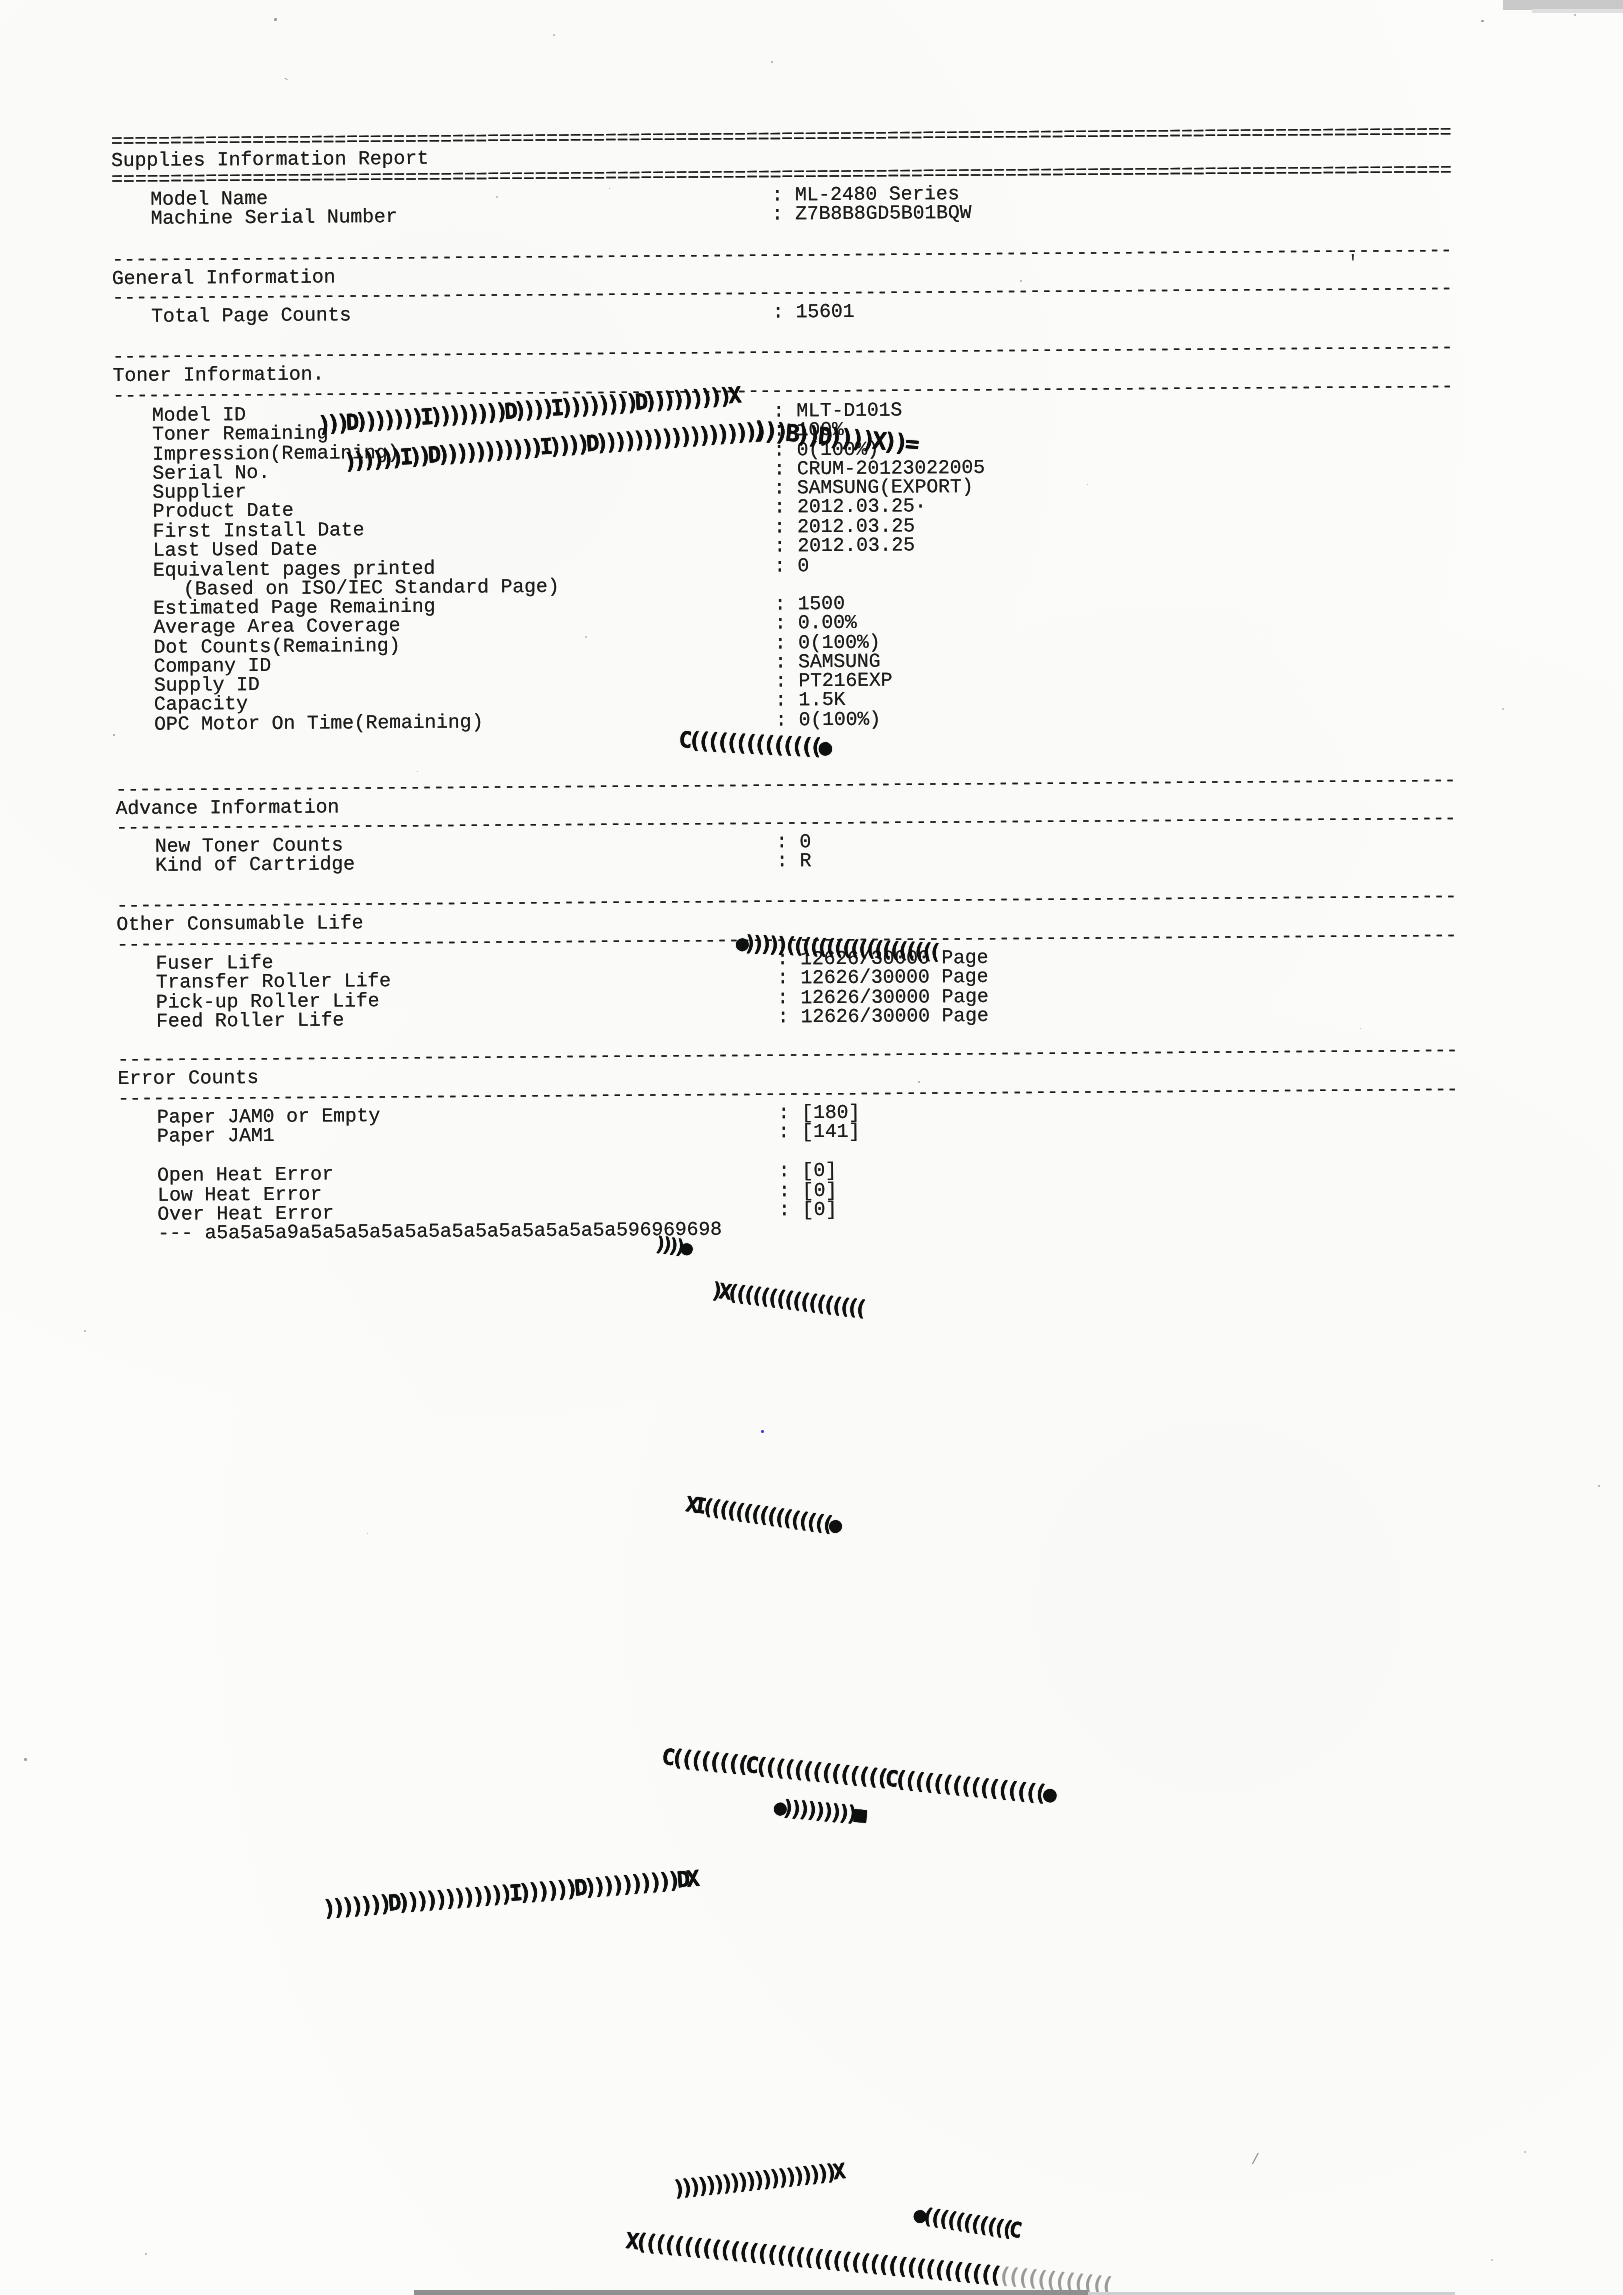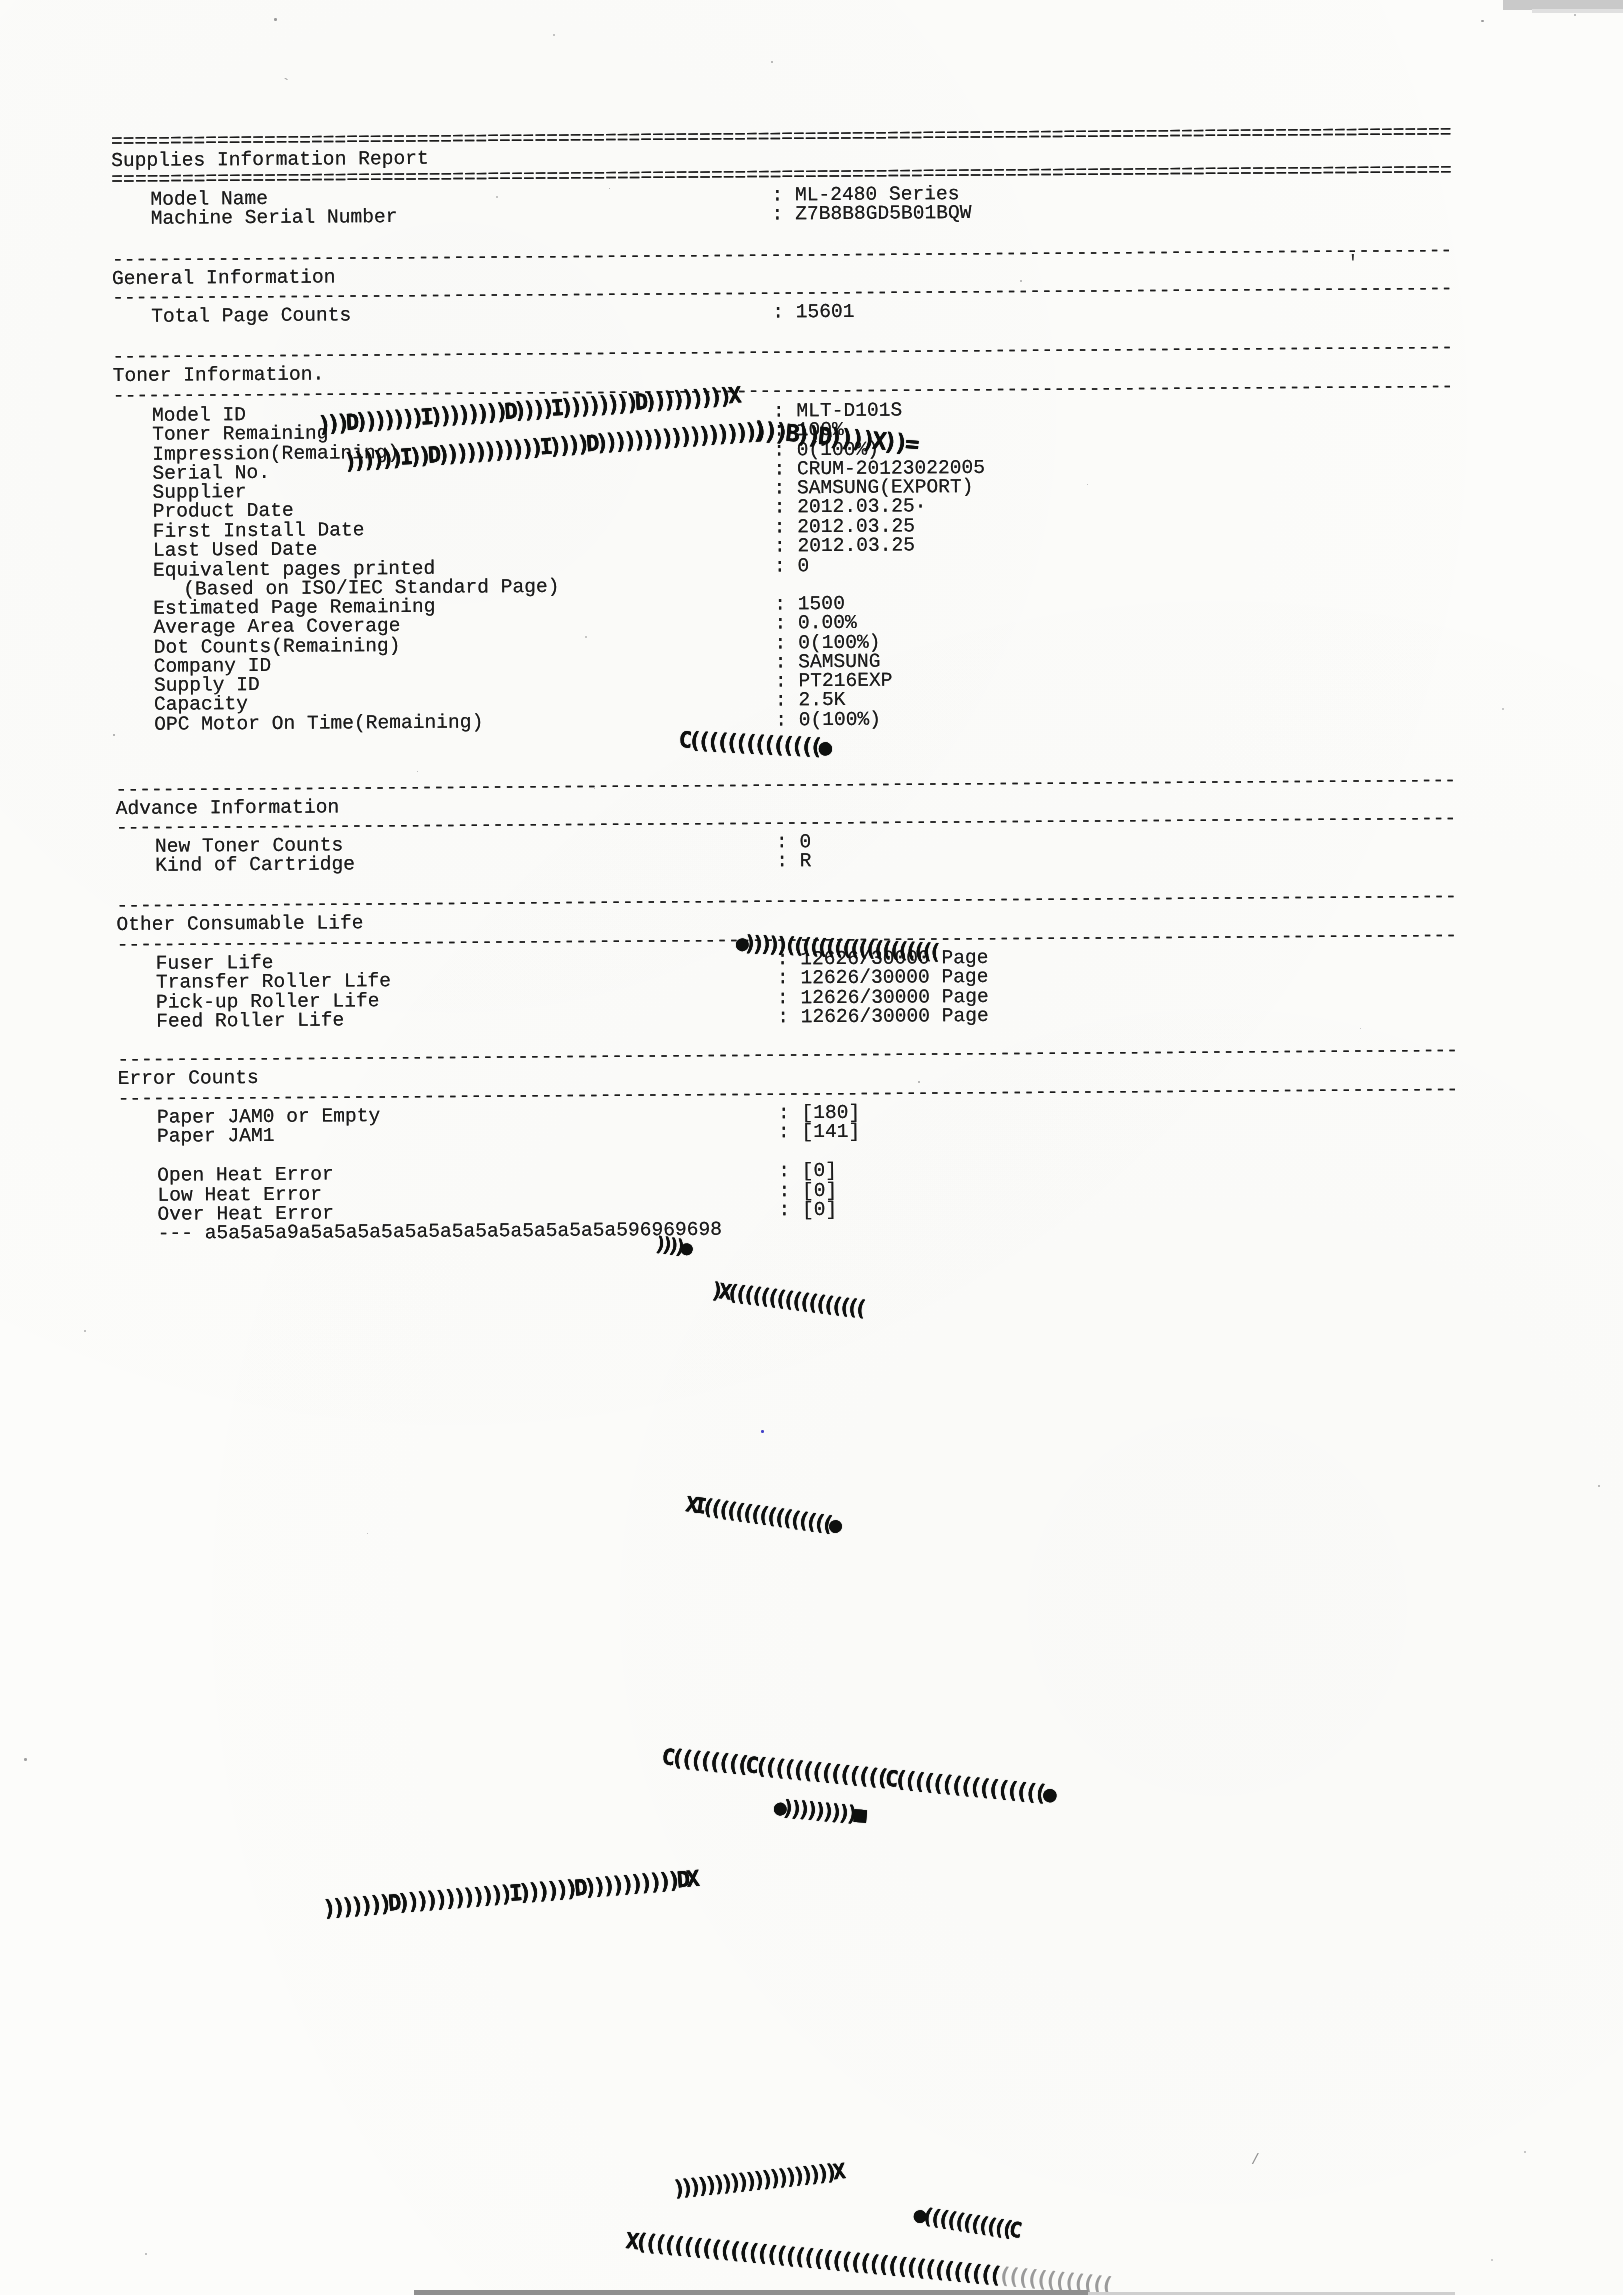--- a/index.html
+++ b/index.html
@@ -69,21 +69,21 @@
         <div class="line row" style="top: 503px;"><span class="row-label" style="padding-left: 39px;">Product Date</span><span class="row-value">: 2012.03.25·</span></div>
         <div class="line row" style="top: 523px;"><span class="row-label" style="padding-left: 39px;">First Install Date</span><span class="row-value">: 2012.03.25</span></div>
         <div class="line row" style="top: 542px;"><span class="row-label" style="padding-left: 39px;">Last Used Date</span><span class="row-value">: 2012.03.25</span></div>
         <div class="line row" style="top: 562px;"><span class="row-label" style="padding-left: 39px;">Equivalent pages printed</span><span class="row-value">: 0</span></div>
         <div class="line note" style="top: 581px; padding-left: 69px;">(Based on ISO/IEC Standard Page)</div>
         <div class="line row" style="top: 600px;"><span class="row-label" style="padding-left: 39px;">Estimated Page Remaining</span><span class="row-value">: 1500</span></div>
         <div class="line row" style="top: 619px;"><span class="row-label" style="padding-left: 39px;">Average Area Coverage</span><span class="row-value">: 0.00%</span></div>
         <div class="line row" style="top: 639px;"><span class="row-label" style="padding-left: 39px;">Dot Counts(Remaining)</span><span class="row-value">: 0(100%)</span></div>
         <div class="line row" style="top: 658px;"><span class="row-label" style="padding-left: 39px;">Company ID</span><span class="row-value">: SAMSUNG</span></div>
         <div class="line row" style="top: 677px;"><span class="row-label" style="padding-left: 39px;">Supply ID</span><span class="row-value">: PT216EXP</span></div>
-        <div class="line row" style="top: 696px;"><span class="row-label" style="padding-left: 39px;">Capacity</span><span class="row-value">: 2.5K</span></div>
+        <div class="line row" style="top: 696px;"><span class="row-label" style="padding-left: 39px;">Capacity</span><span class="row-value">: 1.5K</span></div>
         <div class="line row" style="top: 716px;"><span class="row-label" style="padding-left: 39px;">OPC Motor On Time(Remaining)</span><span class="row-value">: 0(100%)</span></div>
         <div class="line rule_dash" style="top: 781px;">------------------------------------------------------------------------------------------------------------------</div>
         <div class="line section" style="top: 800px;">Advance Information</div>
         <div class="line rule_dash" style="top: 819px;">------------------------------------------------------------------------------------------------------------------</div>
         <div class="line row" style="top: 838px;"><span class="row-label" style="padding-left: 39px;">New Toner Counts</span><span class="row-value">: 0</span></div>
         <div class="line row" style="top: 857px;"><span class="row-label" style="padding-left: 39px;">Kind of Cartridge</span><span class="row-value">: R</span></div>
         <div class="line rule_dash" style="top: 897px;">------------------------------------------------------------------------------------------------------------------</div>
         <div class="line section" style="top: 916px;">Other Consumable Life</div>
         <div class="line rule_dash" style="top: 936px;">------------------------------------------------------------------------------------------------------------------</div>
         <div class="line row" style="top: 955px;"><span class="row-label" style="padding-left: 39px;">Fuser Life</span><span class="row-value">: 12626/30000 Page</span></div>

